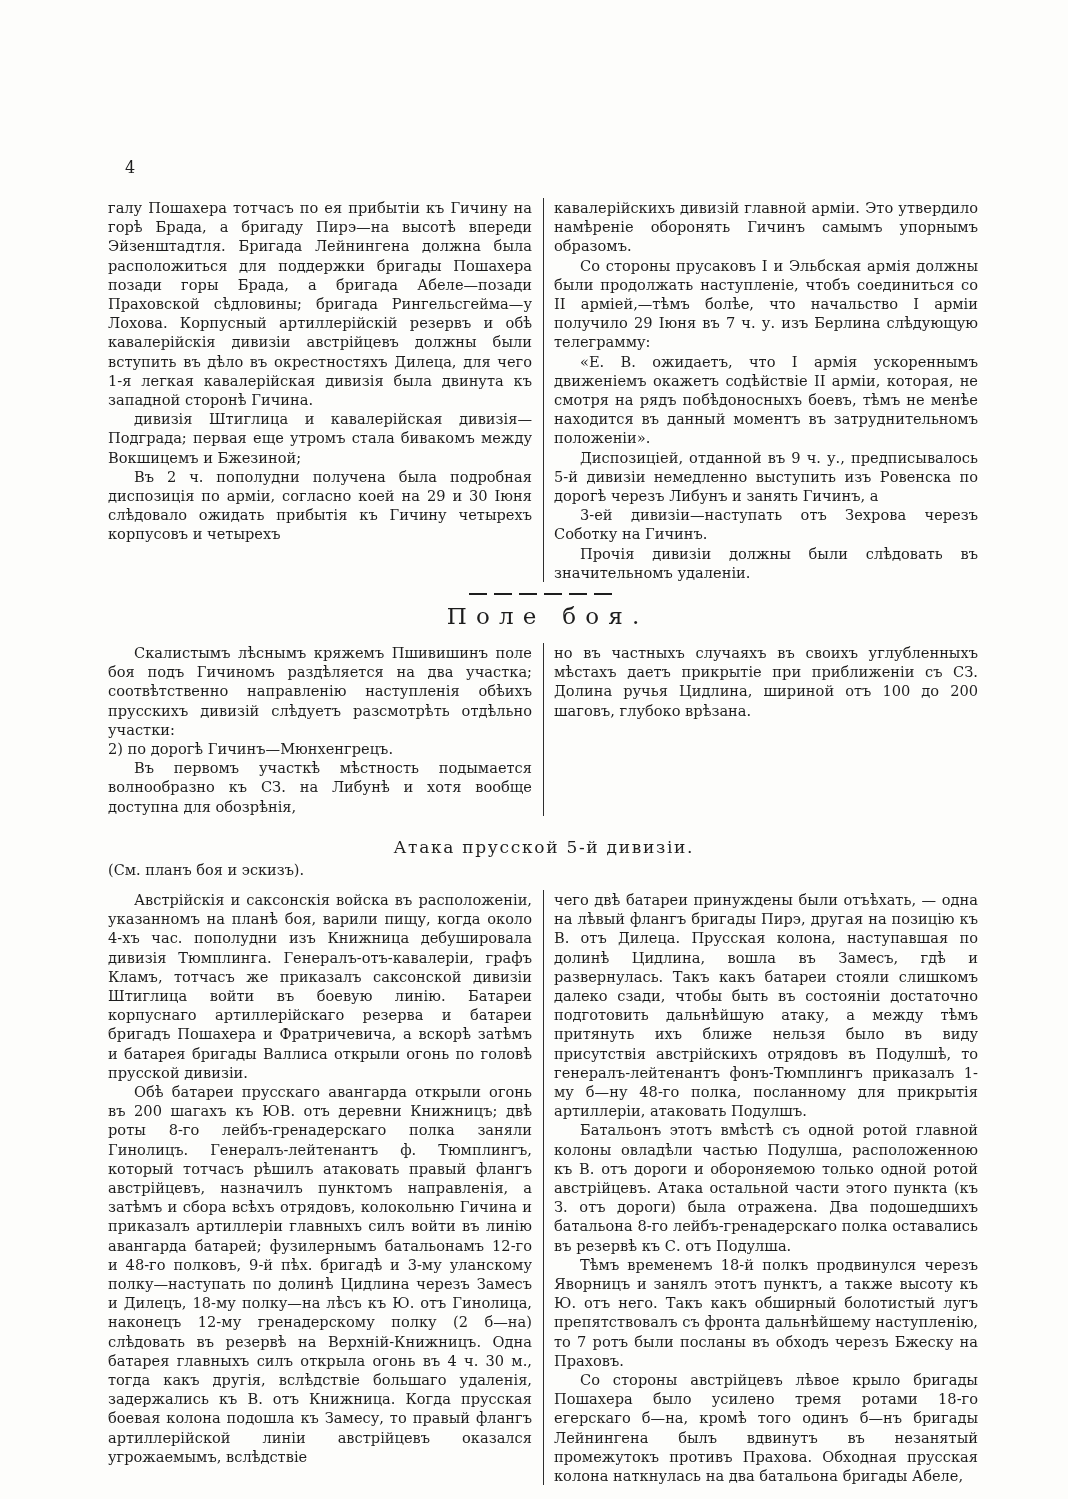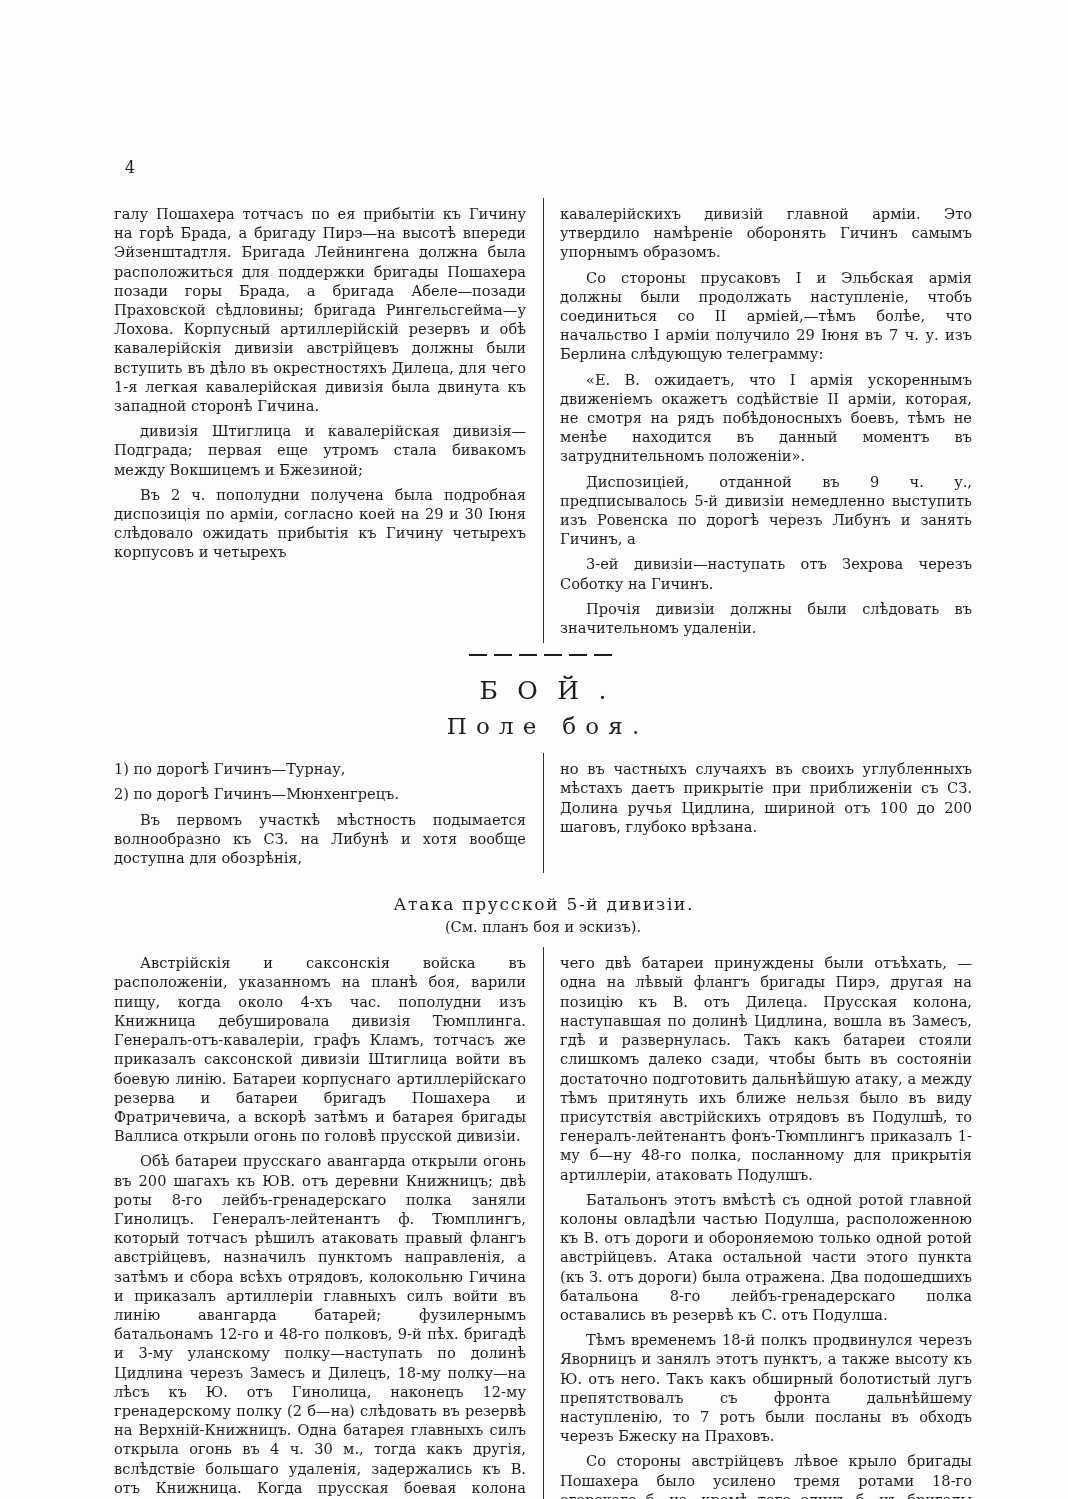--- a/index.html
+++ b/index.html
@@ -30,21 +30,21 @@
   }
   .cols { display: flex; align-items: stretch; }
   .col {
     width: 424px;
     text-align: justify;
     font-size: 14.6px;
     line-height: 19.2px;
   }
   .col.left  { padding-right: 11px; border-right: 1px solid #2e2e2e; }
   .col.right { padding-left: 10px; }
-  p.para { margin: 6px; }
+  p.para { margin: 0; }
   p.indent { text-indent: 26px; }
   p.gesperrt { letter-spacing: 2.2px; }
   .bold-lead { font-weight: normal; }
   .rule-dashed {
     width: 148px;
     height: 2px;
     margin: 11px auto 0 auto;
     background: repeating-linear-gradient(90deg, #1d1d1d 0 18px, rgba(0,0,0,0) 18px 25px);
   }
   .battle-title {
@@ -67,21 +67,20 @@
   .attack-title {
     margin: 21px 0 0 0;
     text-align: center;
     font-size: 17px;
     font-weight: 400;
     letter-spacing: 0.1em;
     padding-left: 0.1em;
   }
   .attack-subtitle {
     margin: 5px 0 0 0;
-    text-align: center;
     font-size: 14.5px;
   }
   .attack-cols { margin-top: 12px; }
 </style>
 </head>
 <body>
 
 <div class="page">
 
   <div class="page-number">4</div>
@@ -99,26 +98,25 @@
         <p class="para indent"><b class="bold-lead">Со стороны прусаковъ</b><span> I и Эльбская армія должны были продолжать наступленіе, чтобъ соединиться со II арміей,—тѣмъ болѣе, что начальство I арміи получило 29 Іюня въ 7 ч. у. изъ Берлина слѣдующую телеграмму:</span></p>
         <p class="para indent">«Е. В. ожидаетъ, что I армія ускореннымъ движеніемъ окажетъ содѣйствіе II арміи, которая, не смотря на рядъ побѣдоносныхъ боевъ, тѣмъ не менѣе находится въ данный моментъ въ затруднительномъ положеніи».</p>
         <p class="para indent">Диспозиціей, отданной въ 9 ч. у., предписывалось 5-й дивизіи немедленно выступить изъ Ровенска по дорогѣ черезъ Либунъ и занять Гичинъ, а</p>
         <p class="para indent">3-ей дивизіи—наступать отъ Зехрова черезъ Соботку на Гичинъ.</p>
         <p class="para indent">Прочія дивизіи должны были слѣдовать въ значительномъ удаленіи.</p>
       </div>
     </section>
 
     <div class="rule-dashed"></div>
 
-    <h1 class="battle-title">БОЙ.</h1>
     <h2 class="battle-subtitle">Поле боя.</h2>
 
     <section class="cols battlefield-cols">
       <div class="col left">
-        <p class="para">1) по дорогѣ Гичинъ—Турнау,</p>
+        <p class="para indent">Скалистымъ лѣснымъ кряжемъ Пшивишинъ поле боя подъ Гичиномъ раздѣляется на два участка; соотвѣтственно направленію наступленія обѣихъ прусскихъ дивизій слѣдуетъ разсмотрѣть отдѣльно участки:</p>
         <p class="para">2) по дорогѣ Гичинъ—Мюнхенгрецъ.</p>
         <p class="para indent">Въ первомъ участкѣ мѣстность подымается волнообразно къ СЗ. на Либунѣ и хотя вообще доступна для обозрѣнія,</p>
       </div>
       <div class="col right">
         <p class="para">но въ частныхъ случаяхъ въ своихъ углубленныхъ мѣстахъ даетъ прикрытіе при приближеніи съ СЗ. Долина ручья Цидлина, шириной отъ 100 до 200 шаговъ, глубоко врѣзана.</p>
       </div>
     </section>
 
     <h2 class="attack-title">Атака прусской 5-й дивизіи.</h2>
     <div class="attack-subtitle">(См. планъ боя и эскизъ).</div>

